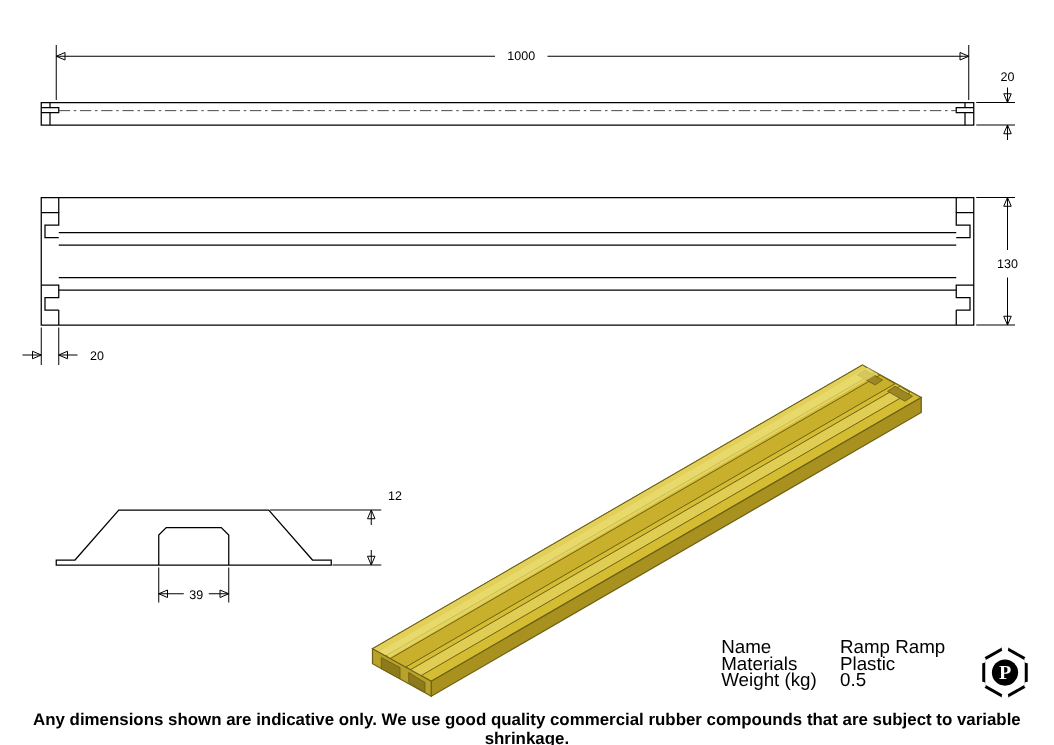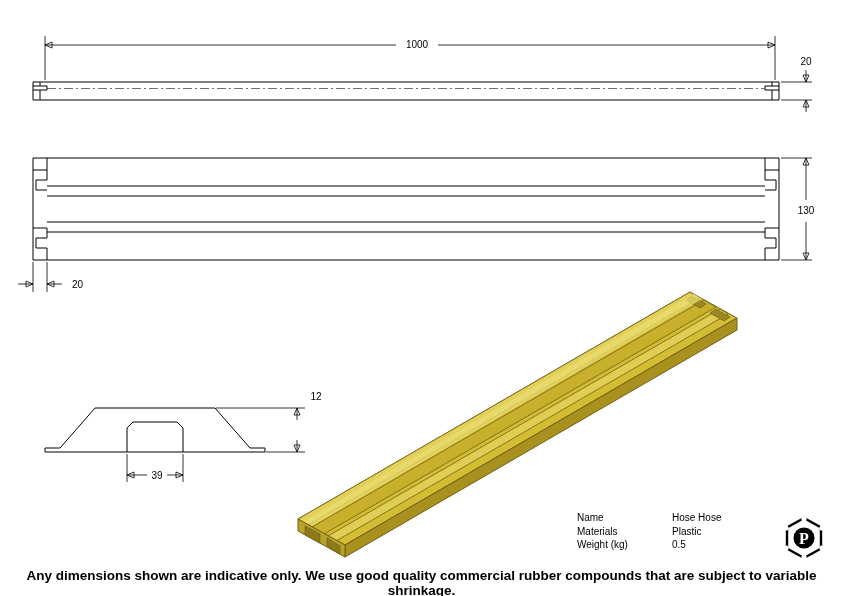--- a/index.html
+++ b/index.html
@@ -46,21 +46,21 @@
   }
   .dimtext {
     font-family: "Liberation Sans", sans-serif;
     font-size: 10px;
     fill: #000000;
   }
   .spec-table {
     position: absolute;
     left: 577px;
     top: 511px;
-    font-size: 10px;
+    font-size: 15px;
     line-height: 13.6px;
   }
   .spec-row {
     display: flex;
   }
   .spec-label {
     width: 95px;
   }
   .spec-value {
     width: 120px;
@@ -215,21 +215,21 @@
       <path d="M 716,309 L 730,317 L 724,321 L 710,313 Z" fill="#9c8822" stroke="#6f6115" stroke-width="0.7"></path>
 
       <path d="M 694,294 L 702,299 L 312,526 L 304,521 Z" fill="#eadc72" stroke="none" opacity="0.75"></path>
     </g>
 
   </svg>
 
   <div class="spec-table">
     <div class="spec-row">
       <div class="spec-label">Name</div>
-      <div class="spec-value">Hose Hose</div>
+      <div class="spec-value">Ramp Ramp</div>
     </div>
     <div class="spec-row">
       <div class="spec-label">Materials</div>
       <div class="spec-value">Plastic</div>
     </div>
     <div class="spec-row">
       <div class="spec-label">Weight (kg)</div>
       <div class="spec-value">0.5</div>
     </div>
   </div>

